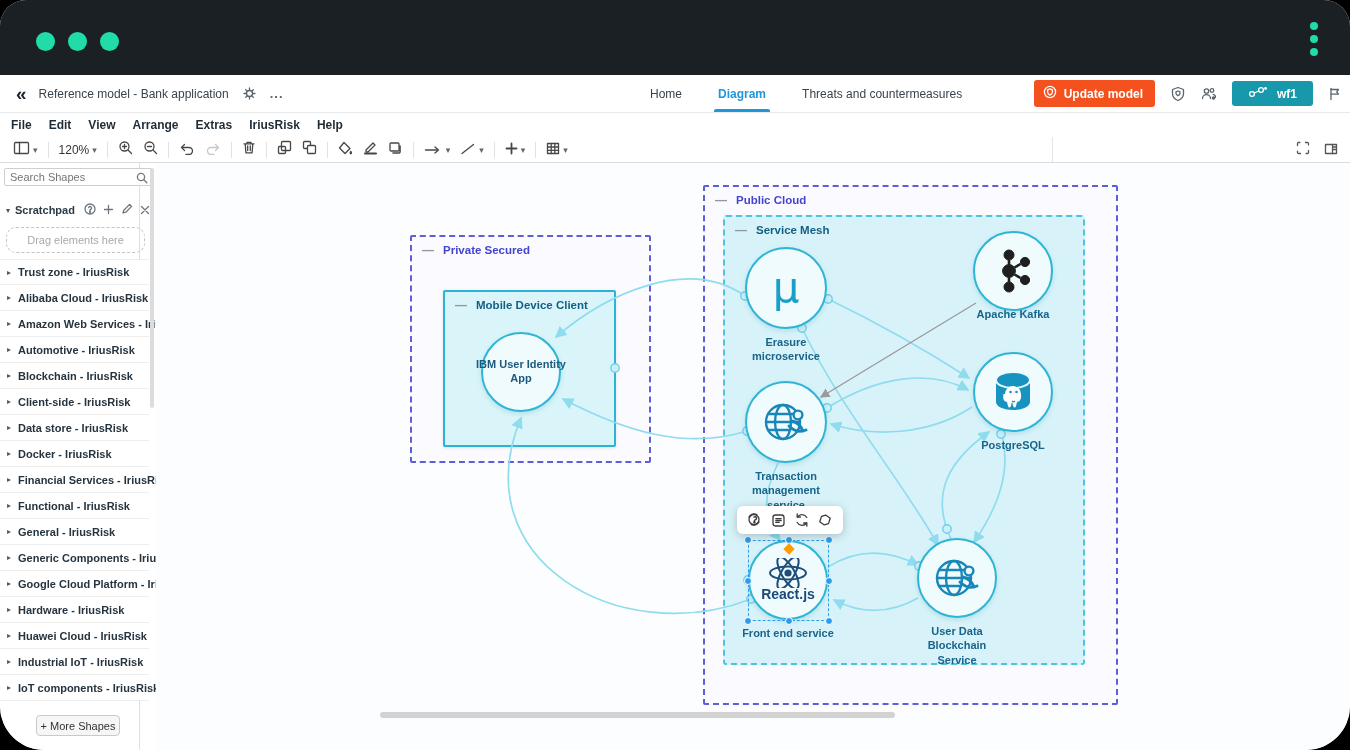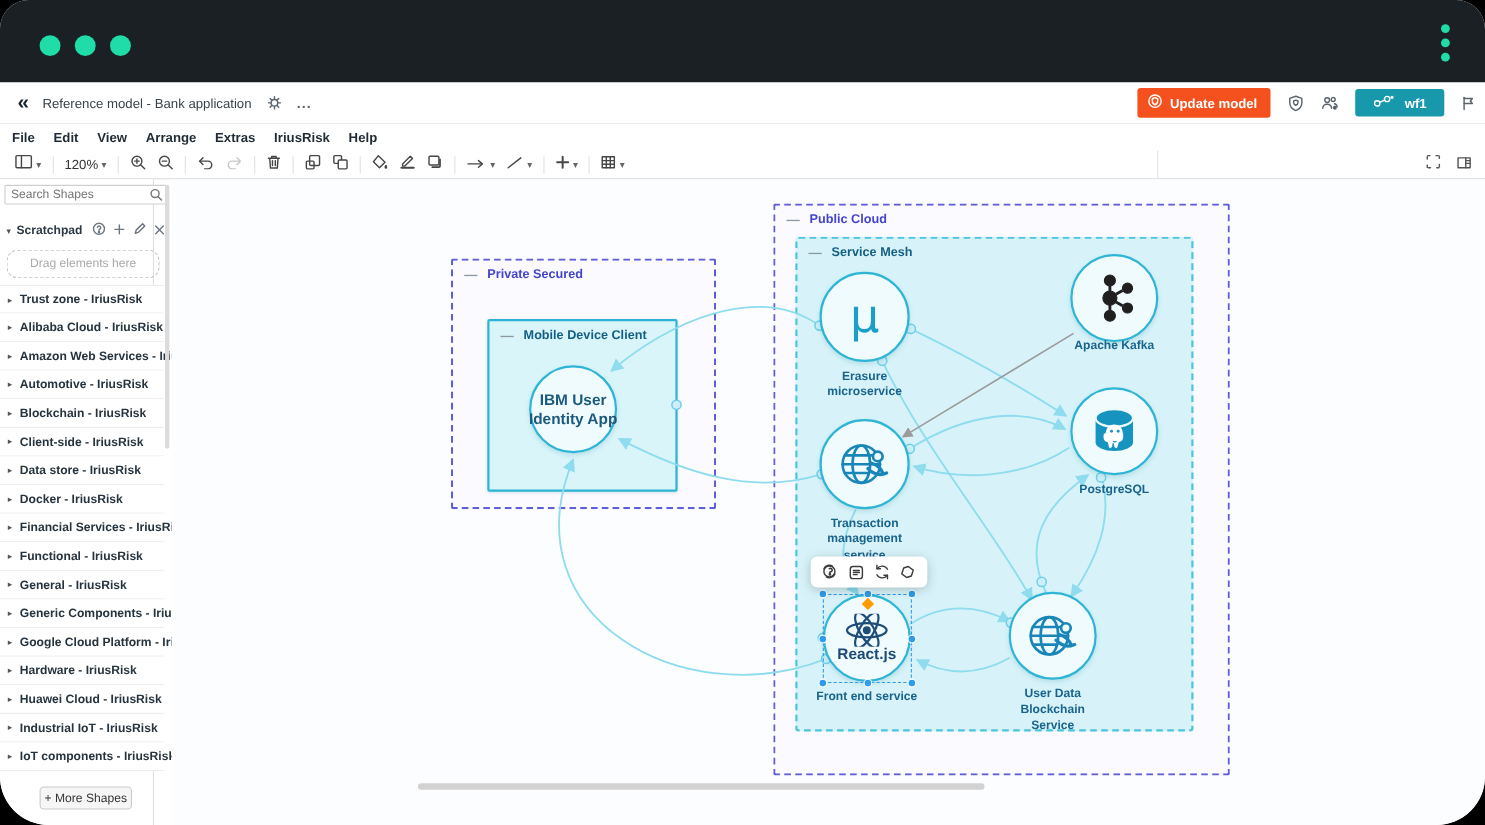--- a/index.html
+++ b/index.html
@@ -72,21 +72,21 @@
   .mesh { position:absolute; border:2px dashed #4cc4de; background:#d7f3f9; border-radius:3px; }
   .cbox { position:absolute; border:2px solid #2db4d5; background:#d9f5fa; border-radius:2px; box-shadow:0 1px 3px rgba(20,90,120,.15); }
   .c-label { position:absolute; top:6px; left:10px; display:flex; align-items:center; gap:9px; white-space:nowrap; }
   .c-dash { color:#8b97a3; font-weight:bold; font-size:12px; cursor:pointer; }
   .c-text { font-size:11.5px; font-weight:bold; }
   .zone .c-text { color:#4444cf; }
   .mesh .c-text, .cbox .c-text { color:#135f84; }
   .node { position:absolute; border:2px solid #2eb5d6; background:#f0fbfe; border-radius:50%;
           box-shadow:0 2px 5px rgba(30,120,150,.18); display:flex; flex-direction:column; align-items:center; justify-content:center; cursor:pointer; }
   .node .mu { font-family:"DejaVu Sans",sans-serif; font-size:42px; color:#1b9fc9; line-height:.9; }
-  .node .inner-txt { font-size:14px; font-weight:bold; color:#1c5a7d; text-align:center; width:100px; line-height:1.25; }
+  .node .inner-txt { font-size:11px; font-weight:bold; color:#1c5a7d; text-align:center; width:100px; line-height:1.25; }
   .node .sub { font-size:14px; font-weight:bold; color:#1b4a78; margin-top:-2px; }
   .n-label { position:absolute; width:120px; text-align:center; font-size:11px; font-weight:bold; color:#19648c; line-height:1.3; }
   .sel-rect { position:absolute; border:1.6px dashed #2e9cea; }
   .handle { position:absolute; width:8px; height:8px; border-radius:50%; background:#2e9cea; border:1px solid #fff; }
   .sel-diamond { position:absolute; width:8px; height:8px; background:#ff9c00; transform:rotate(45deg); }
   .ctx-bar { position:absolute; background:#fff; border-radius:6px; box-shadow:0 2px 10px rgba(0,0,0,.22);
              display:flex; align-items:center; justify-content:space-around; padding:0 6px; }
   .ctx-btn { width:24px; height:24px; display:flex; align-items:center; justify-content:center; color:#3c3c3c; cursor:pointer; }
   .h-scroll { position:absolute; background:#d2d2d2; border-radius:3px; }
   svg.edges { position:absolute; left:0; top:0; }
@@ -114,20 +114,25 @@
       <span class="back-ic">«</span>
       <span class="doc-title">Reference model - Bank application</span>
       <span class="hdr-ic" id="gearSlot">
           <svg width="13" height="13" viewBox="0 0 13 13" fill="none" stroke="currentColor" stroke-width="1.3" stroke-linecap="round" stroke-linejoin="round">
             <circle cx="6.5" cy="6.5" r="3"></circle>
             <path d="M6.5 1v2M6.5 10v2M1 6.5h2M10 6.5h2M2.6 2.6l1.4 1.4M9 9l1.4 1.4M10.4 2.6L9 4M4 9l-1.4 1.4"></path>
           </svg>
         </span>
       <span class="hdr-dots">...</span>
     </div>
+    <div class="tabs" id="tabsSlot">
+        <div class="tab">Home</div>
+        <div class="tab active">Diagram</div>
+        <div class="tab">Threats and countermeasures</div>
+      </div>
     <div class="hdr-right">
       <div class="btn-update" id="updateBtn" style="background: rgb(244, 81, 30);">
         <span id="shieldWhiteSlot"><svg width="14" height="14" viewBox="0 0 14 14" fill="none" stroke="currentColor" stroke-width="1.3" stroke-linecap="round" stroke-linejoin="round">
               <circle cx="7" cy="7" r="5.6"></circle>
               <path d="M7 3.8l2.4 1v2c0 1.6-1 2.8-2.4 3.4C5.6 9.6 4.6 8.4 4.6 6.8v-2z"></path>
             </svg></span>
         <span>Update model</span>
       </div>
       <span class="hdr-ic" id="shieldBadgeSlot">
           <svg width="16" height="16" viewBox="0 0 16 16" fill="none" stroke="currentColor" stroke-width="1.3" stroke-linecap="round" stroke-linejoin="round">

